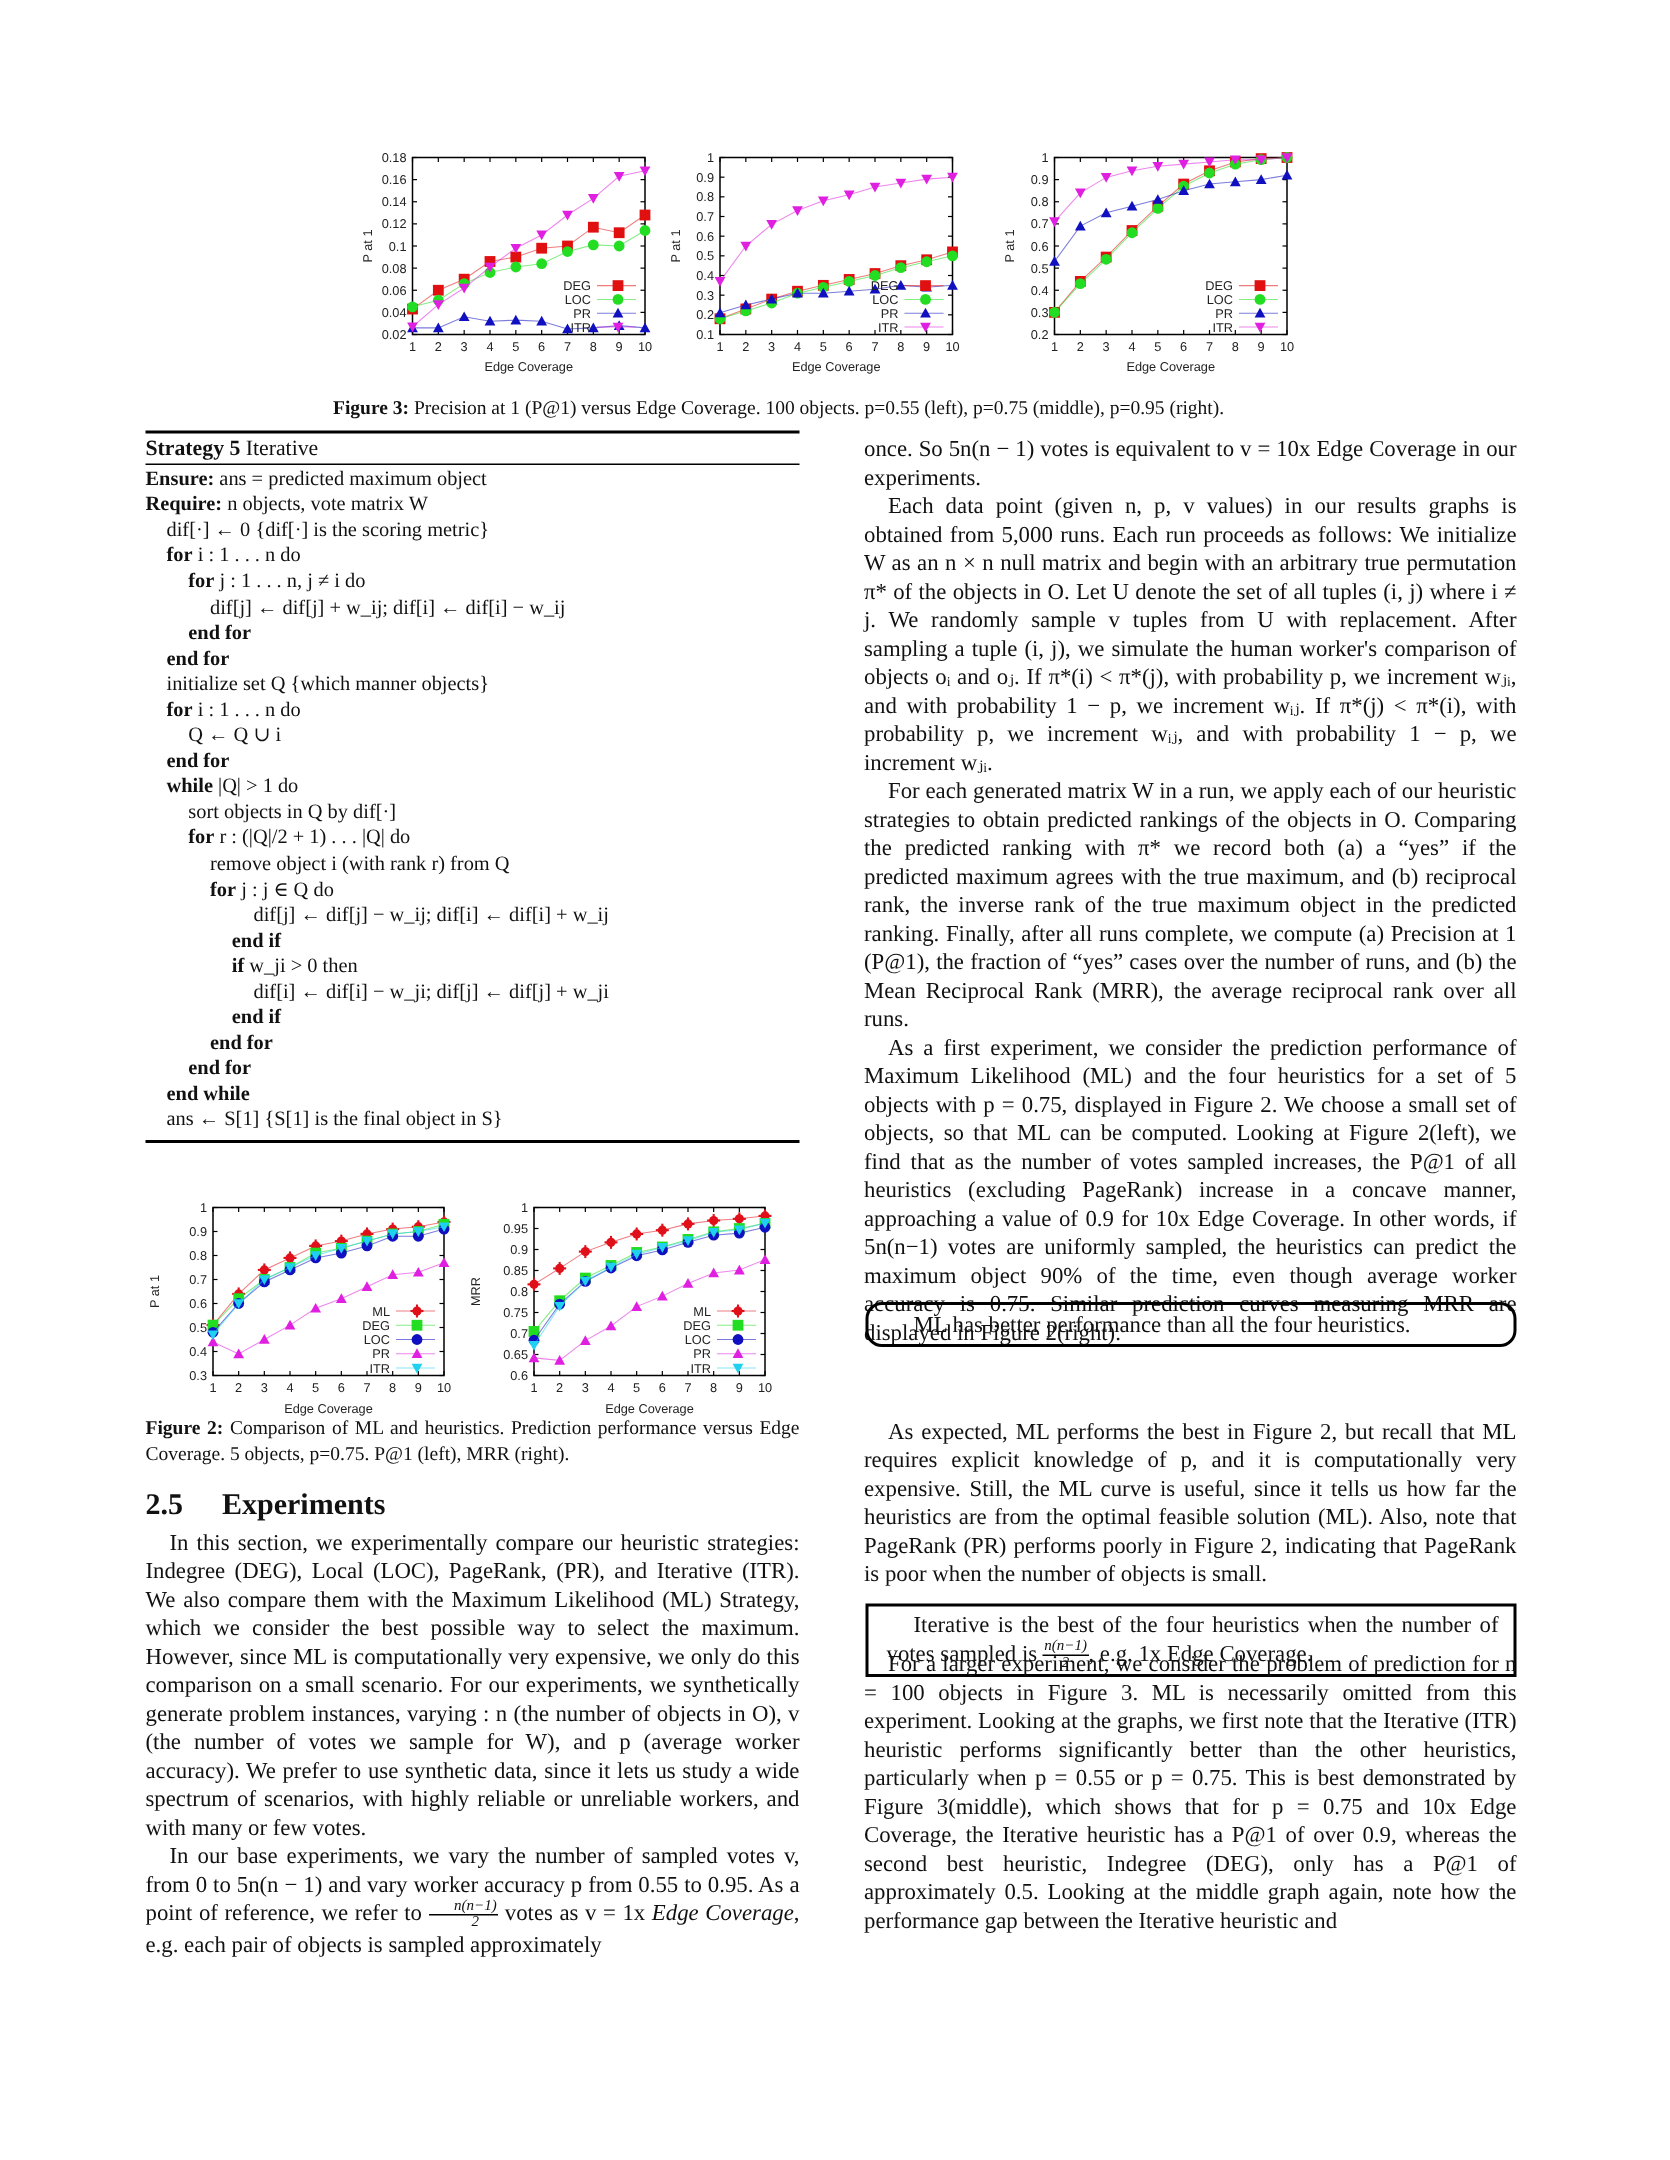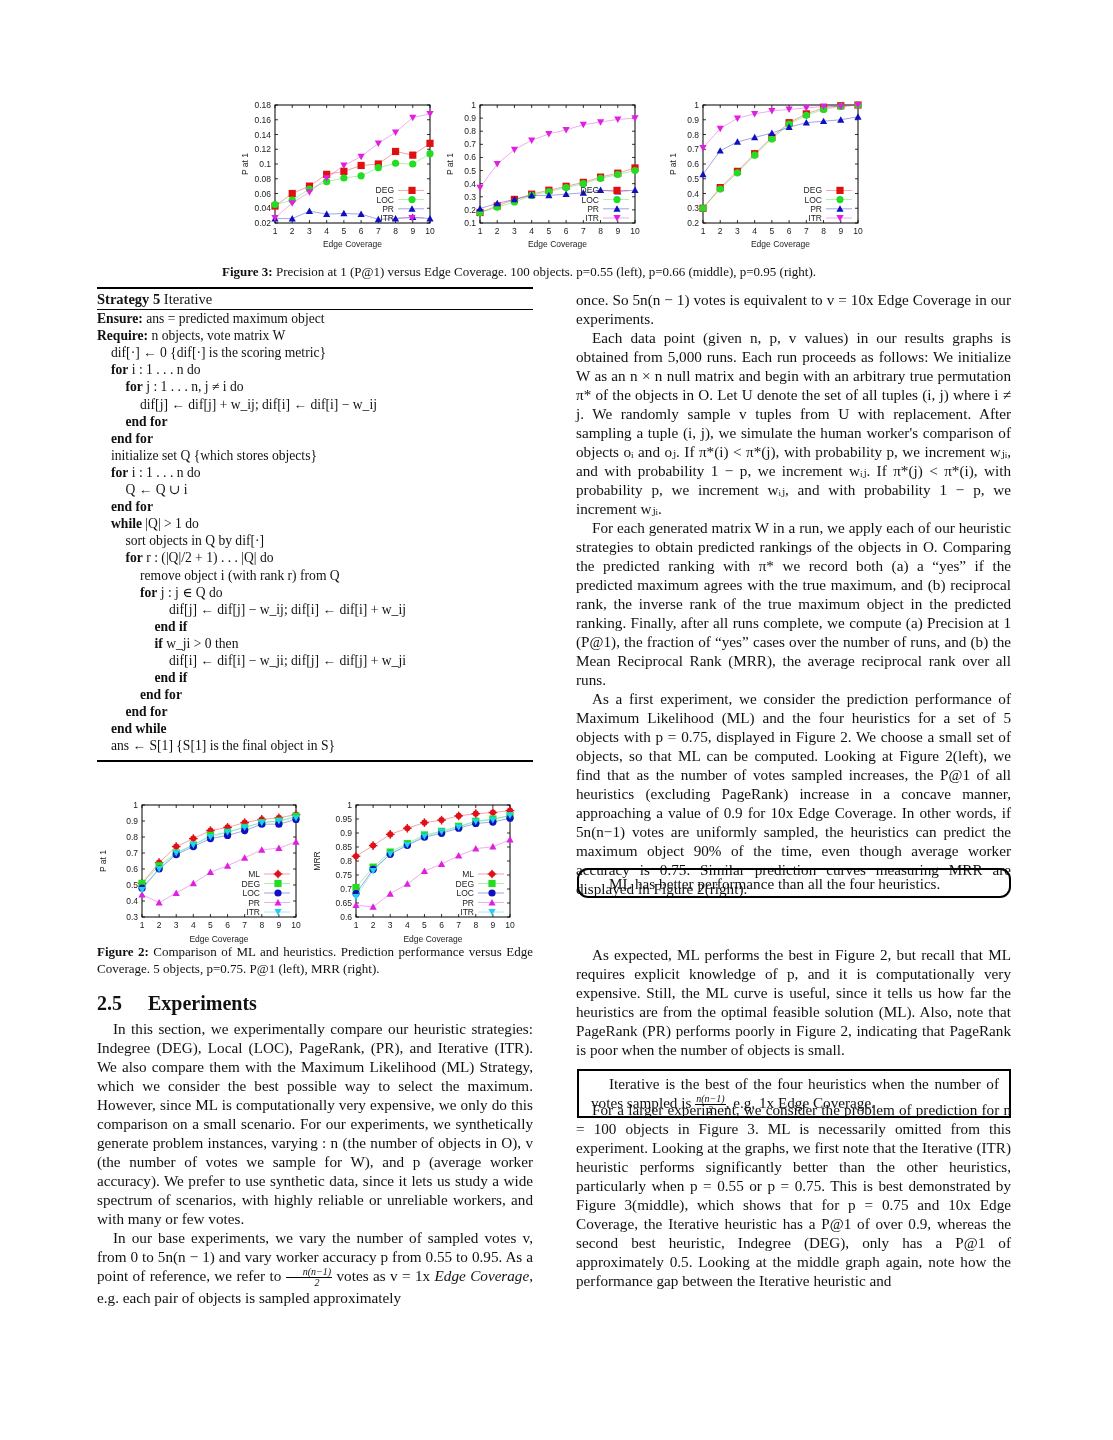--- a/index.html
+++ b/index.html
@@ -412,39 +412,39 @@
       <text x="154" y="111.80000000000001" font-size="8.5" text-anchor="end">PR</text>
       <line x1="158" y1="108.80000000000001" x2="184" y2="108.80000000000001" stroke="#1010c0" stroke-width="0.7" opacity="0.55"></line>
       <polygon points="172,105.20000000000002 168.4,111.68 175.6,111.68" fill="#1010c0"></polygon>
       <text x="154" y="121" font-size="8.5" text-anchor="end">ITR</text>
       <line x1="158" y1="118" x2="184" y2="118" stroke="#e020e0" stroke-width="0.7" opacity="0.55"></line>
       <polygon points="172,121.6 168.4,115.12 175.6,115.12" fill="#e020e0"></polygon>
     </svg>
   </div>
 
 <div class="abs caption" style="left:222px; top:263px; width:700px; white-space:nowrap;">
-  <b>Figure 3:</b><span> Precision at 1 (P@1) versus Edge Coverage. 100 objects. p=0.55 (left), p=0.66 (middle), p=0.95 (right).</span>
+  <b>Figure 3:</b><span> Precision at 1 (P@1) versus Edge Coverage. 100 objects. p=0.55 (left), p=0.75 (middle), p=0.95 (right).</span>
 </div>
 
 <div class="algo">
   <div class="rule-top"></div>
   <div class="title">
     <b>Strategy 5</b><span> Iterative</span>
   </div>
   <div class="rule-mid"></div>
   <div id="algo-lines">
       <div class="line" style="padding-left: 0px;"><span class="kw">Ensure:</span><span> ans = predicted maximum object</span></div>
       <div class="line" style="padding-left: 0px;"><span class="kw">Require:</span><span> n objects, vote matrix W</span></div>
       <div class="line" style="padding-left: 14px;"><span>dif[·] ← 0 {dif[·] is the scoring metric}</span></div>
       <div class="line" style="padding-left: 14px;"><span class="kw">for</span><span> i : 1 . . . n do</span></div>
       <div class="line" style="padding-left: 28.5px;"><span class="kw">for</span><span> j : 1 . . . n, j ≠ i do</span></div>
       <div class="line" style="padding-left: 43px;"><span>dif[j] ← dif[j] + w_ij; dif[i] ← dif[i] − w_ij</span></div>
       <div class="line" style="padding-left: 28.5px;"><span class="kw">end for</span></div>
       <div class="line" style="padding-left: 14px;"><span class="kw">end for</span></div>
-      <div class="line" style="padding-left: 14px;"><span>initialize set Q {which stores objects}</span></div>
+      <div class="line" style="padding-left: 14px;"><span>initialize set Q {which manner objects}</span></div>
       <div class="line" style="padding-left: 14px;"><span class="kw">for</span><span> i : 1 . . . n do</span></div>
       <div class="line" style="padding-left: 28.5px;"><span>Q ← Q ∪ i</span></div>
       <div class="line" style="padding-left: 14px;"><span class="kw">end for</span></div>
       <div class="line" style="padding-left: 14px;"><span class="kw">while</span><span> |Q| &gt; 1 do</span></div>
       <div class="line" style="padding-left: 28.5px;"><span>sort objects in Q by dif[·]</span></div>
       <div class="line" style="padding-left: 28.5px;"><span class="kw">for</span><span> r : (|Q|/2 + 1) . . . |Q| do</span></div>
       <div class="line" style="padding-left: 43px;"><span>remove object i (with rank r) from Q</span></div>
       <div class="line" style="padding-left: 43px;"><span class="kw">for</span><span> j : j ∈ Q do</span></div>
       <div class="line" style="padding-left: 72px;"><span>dif[j] ← dif[j] − w_ij; dif[i] ← dif[i] + w_ij</span></div>
       <div class="line" style="padding-left: 57.5px;"><span class="kw">end if</span></div>

